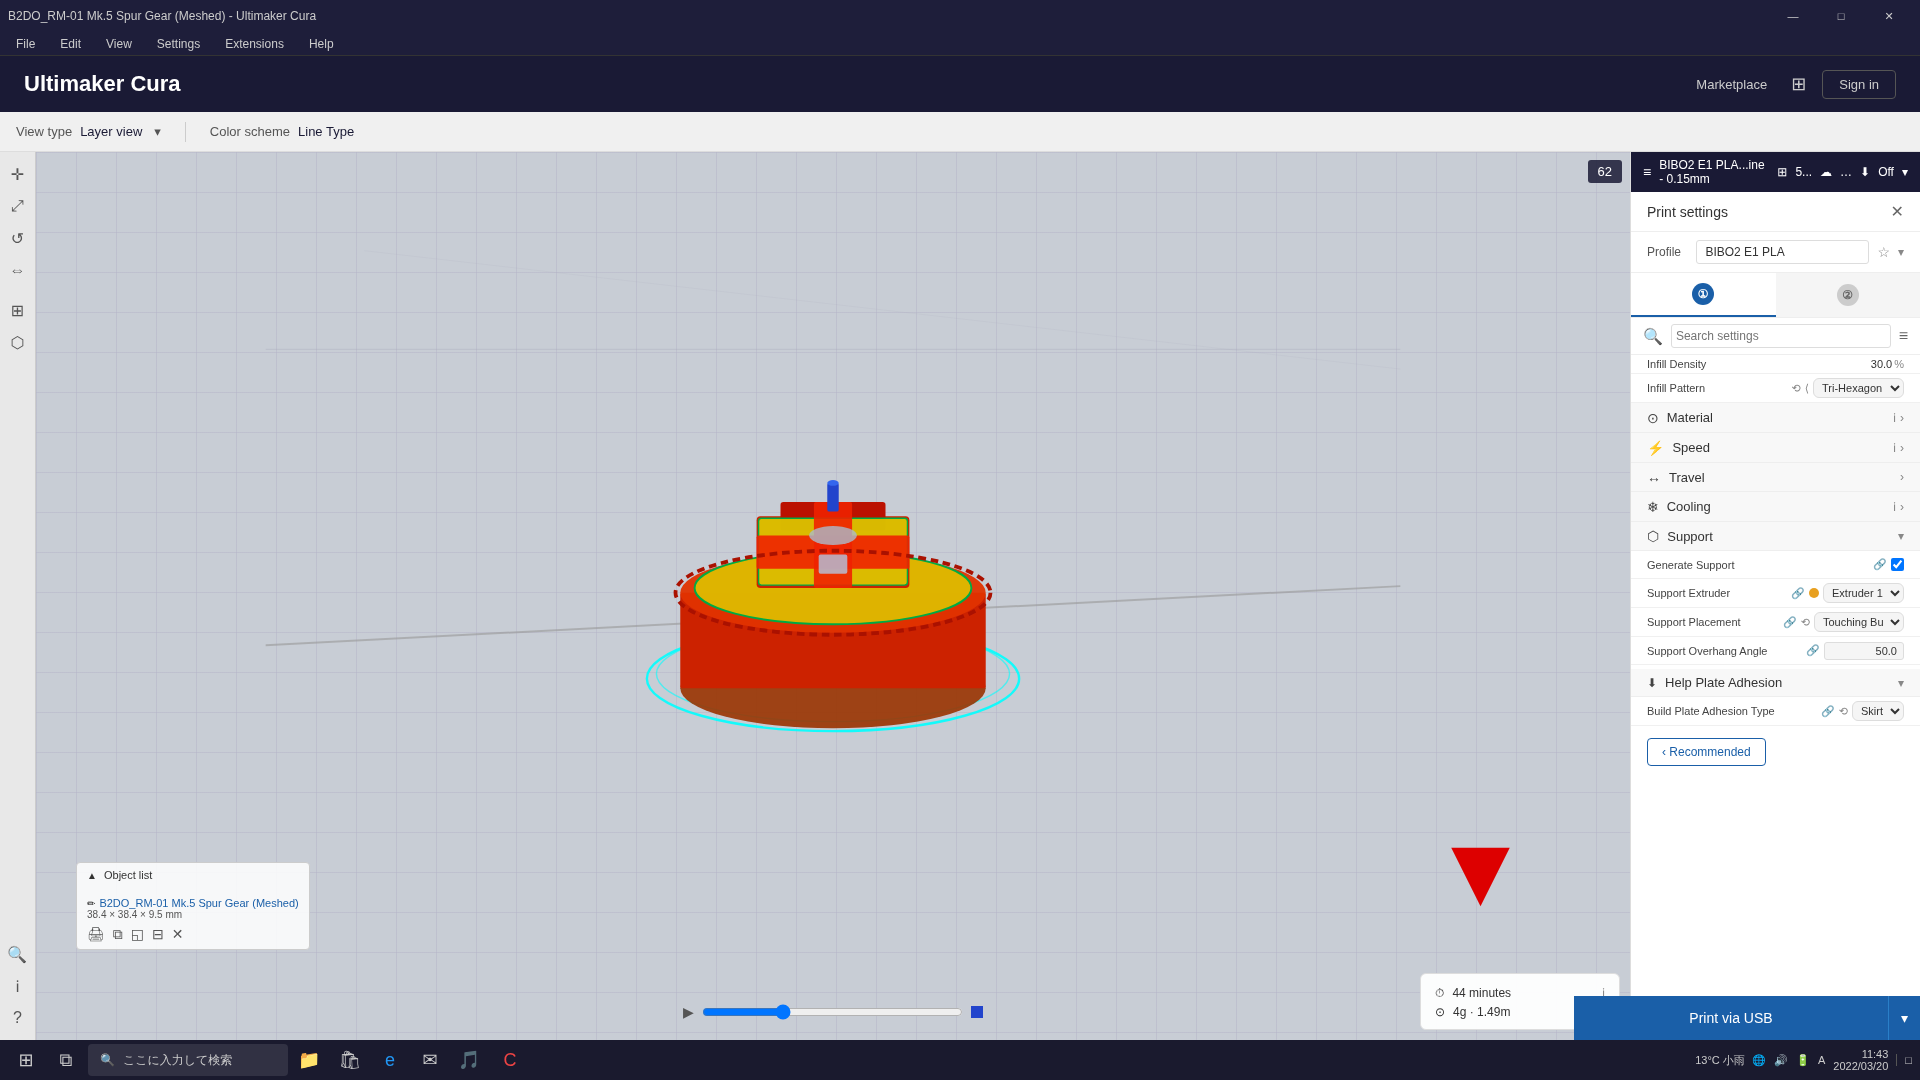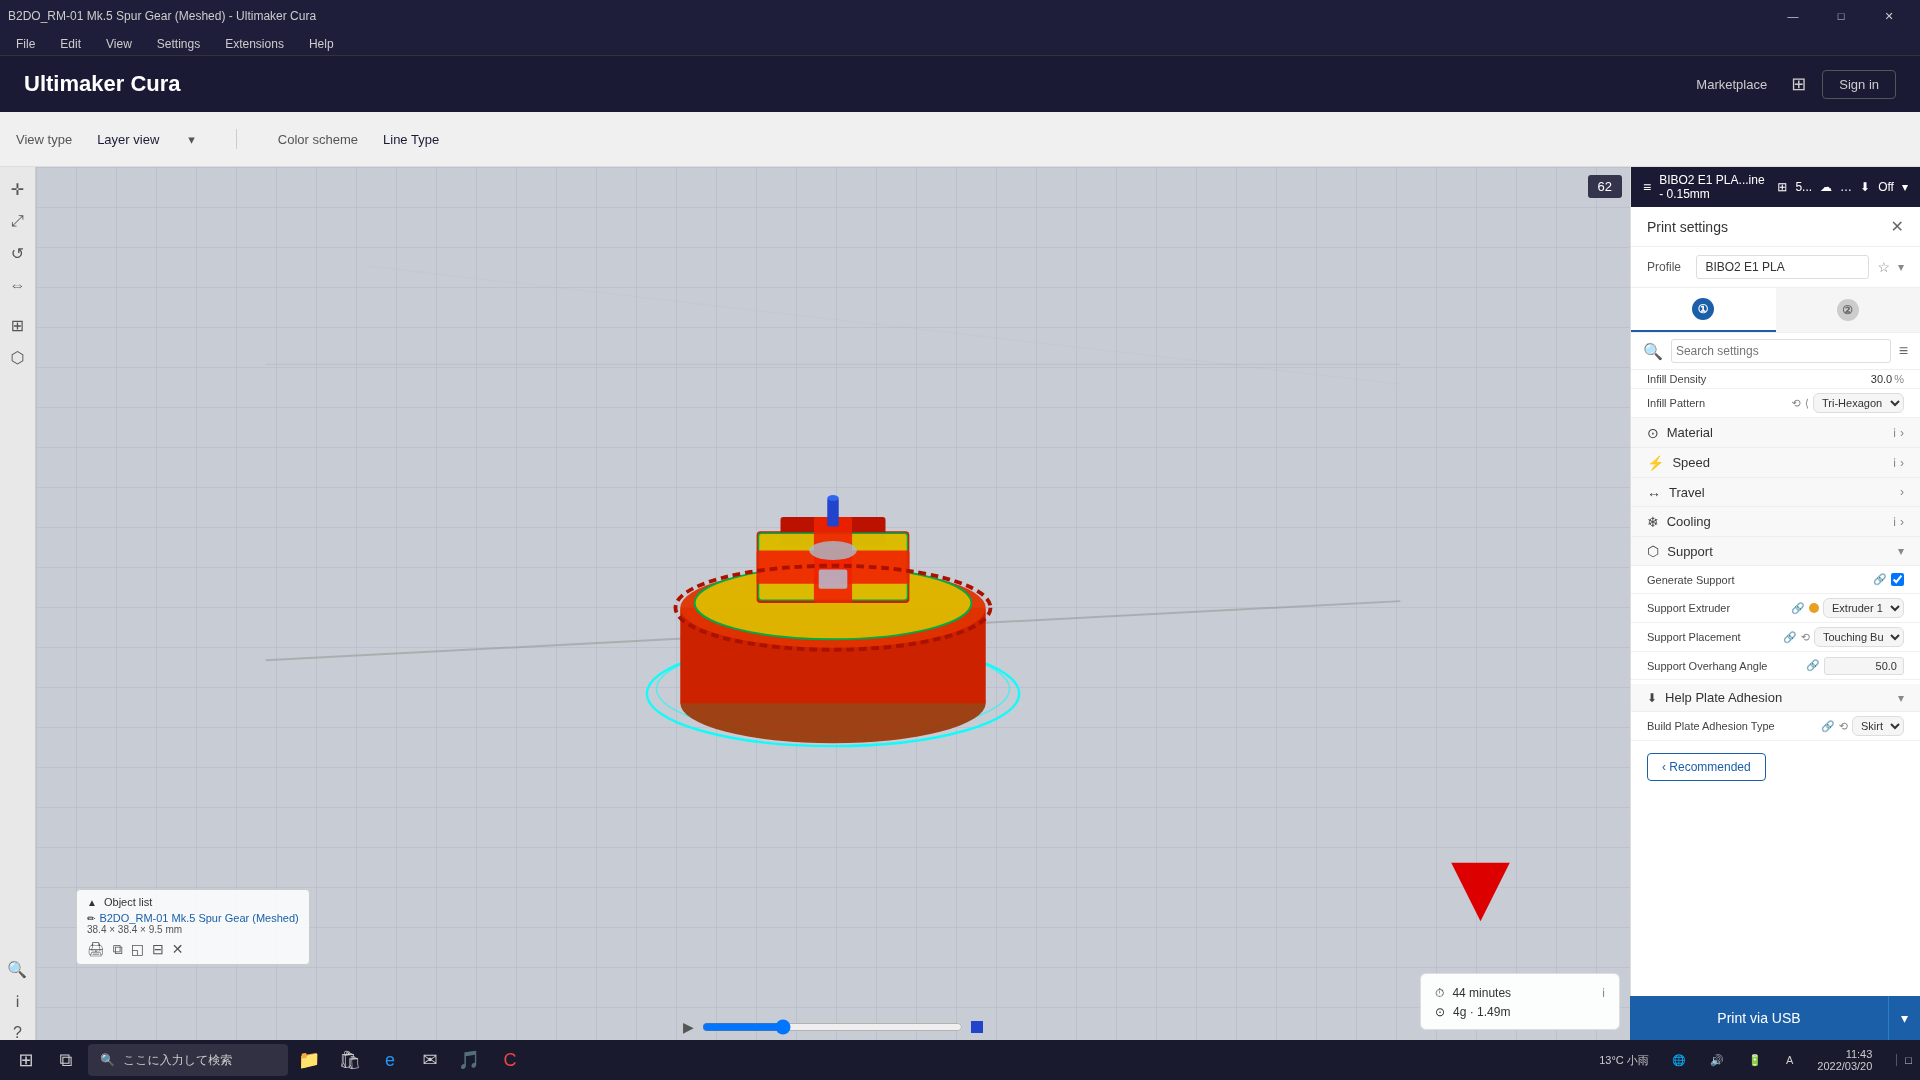--- a/index.html
+++ b/index.html
@@ -68,26 +68,26 @@
       color: #ccc; font-size: 13px; cursor: pointer; padding: 4px 8px;
     }
     #toolbar .grid-icon { color: #ccc; cursor: pointer; font-size: 18px; }
     #toolbar .signin-btn {
       background: none; border: 1px solid #555; color: #ccc;
       padding: 6px 16px; border-radius: 4px; cursor: pointer; font-size: 13px;
     }
 
     
     #view-bar {
-      height: 55px;
+      height: 40px;
       background: #f0f0f0;
       display: flex;
       align-items: center;
       padding: 0 16px;
-      gap: 25px;
+      gap: 8px;
       border-bottom: 1px solid #ddd;
       font-size: 13px;
     }
     #view-bar .view-label { color: #555; }
     #view-bar .view-value { color: #1a1a35; font-weight: 500; }
     #view-bar .chevron { color: #555; margin-left: 4px; }
     #view-bar .separator { width: 1px; height: 20px; background: #ccc; margin: 0 16px; }
 
     
     #main-content {
@@ -166,21 +166,21 @@
     #object-list-panel {
       position: absolute;
       bottom: 90px;
       left: 40px;
       background: rgba(255,255,255,0.85);
       border: 1px solid #ccc;
       border-radius: 4px;
       padding: 6px 10px;
       font-size: 11px;
     }
-    #object-list-panel .obj-title { color: #333; font-weight: 500; margin-bottom: 4px; }
+    #object-list-panel .obj-title { color: #333; font-weight: 500; margin-bottom: 16px; }
     #object-list-panel .obj-name { color: #1a5fa8; }
     #object-list-panel .obj-size { color: #555; font-size: 10px; }
 
     
     #right-panel {
       width: 290px;
       background: #fff;
       border-left: 1px solid #ddd;
       overflow-y: auto;
       padding: 0;
@@ -369,21 +369,21 @@
       font-size: 18px; color: #ccc; cursor: pointer; border-radius: 4px;
     }
     .taskbar-search {
       display: flex; align-items: center;
       background: rgba(255,255,255,0.1);
       border-radius: 4px; padding: 4px 12px;
       color: #ccc; font-size: 12px; cursor: pointer;
       height: 32px; min-width: 200px; gap: 8px;
     }
     .taskbar-right {
-      margin-left: auto; display: flex; align-items: center; gap: 24px;
+      margin-left: auto; display: flex; align-items: center; gap: 8px;
       color: #ccc; font-size: 11px;
     }
 
     
     #layer-number {
       position: absolute;
       top: 8px; right: 8px;
       background: rgba(26,26,53,0.85);
       color: #fff; font-size: 13px;
       padding: 4px 10px; border-radius: 3px;
@@ -695,21 +695,21 @@
     <span>⏱</span>
     <span>44 minutes</span>
     <span class="info-icon">ℹ</span>
   </div>
   <div class="material-row">
     <span>⊙</span>
     <span>4g · 1.49m</span>
   </div>
 </div>
 
-<div id="print-button-area" style="position: fixed; bottom: 40px; right: 0px; width: 290px;">
+<div id="print-button-area" style="position: fixed; bottom: 40px; right: 0px; width: 346px;">
   <button id="print-via-usb">Print via USB</button>
   <button id="print-dropdown-btn">▾</button>
 </div>
 
 <div id="taskbar" style="position: fixed; bottom: 0px; left: 0px; right: 0px; z-index: 1000;">
   <div class="taskbar-icon">⊞</div>
   <div class="taskbar-icon">⧉</div>
   <div class="taskbar-search">
     <span>🔍</span>
     <span>ここに入力して検索</span>

